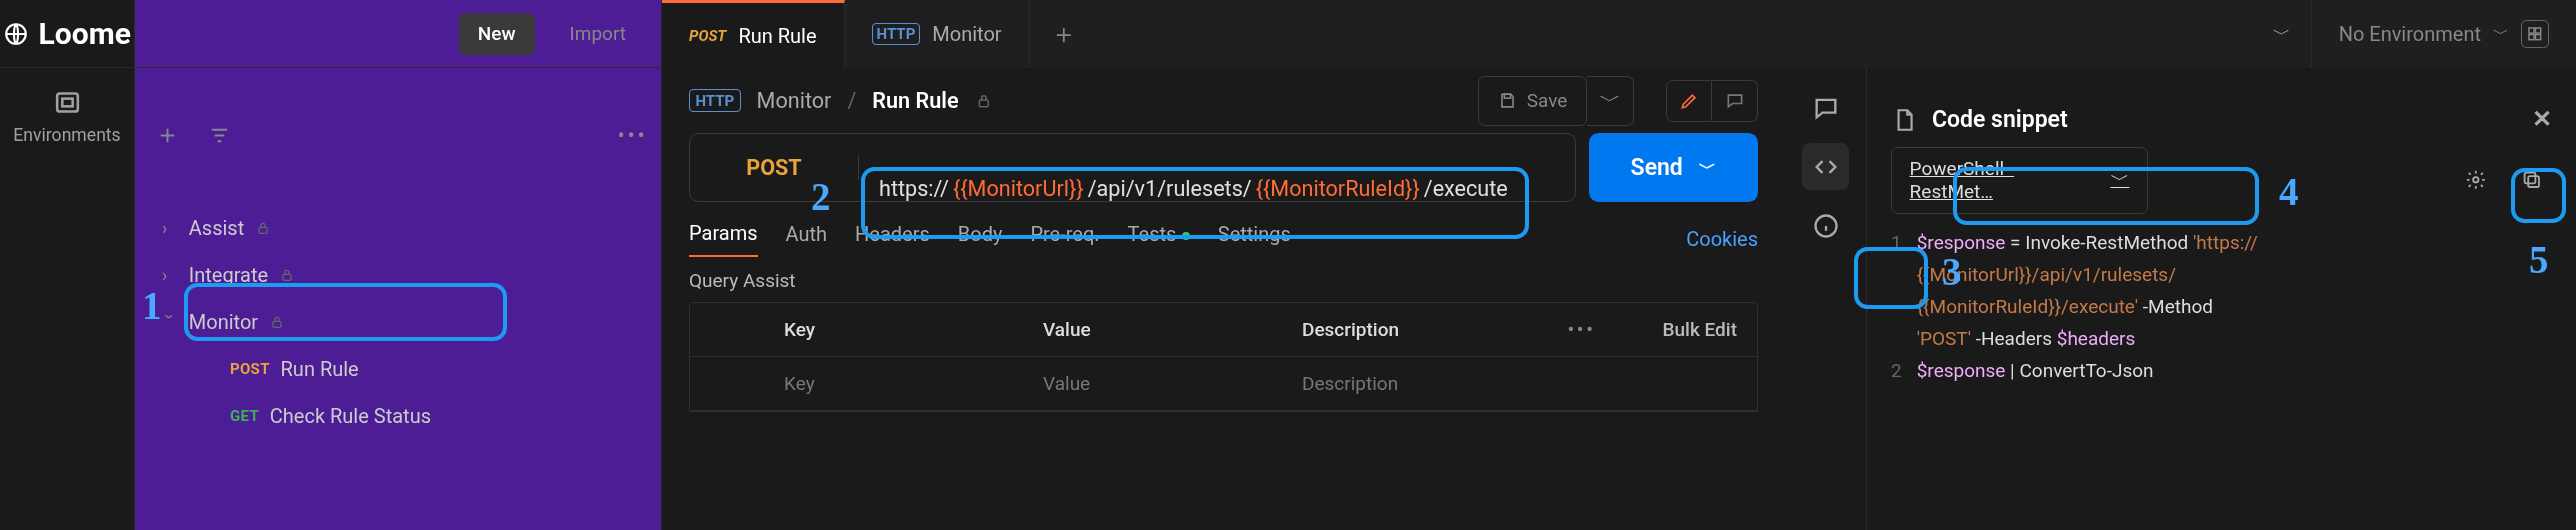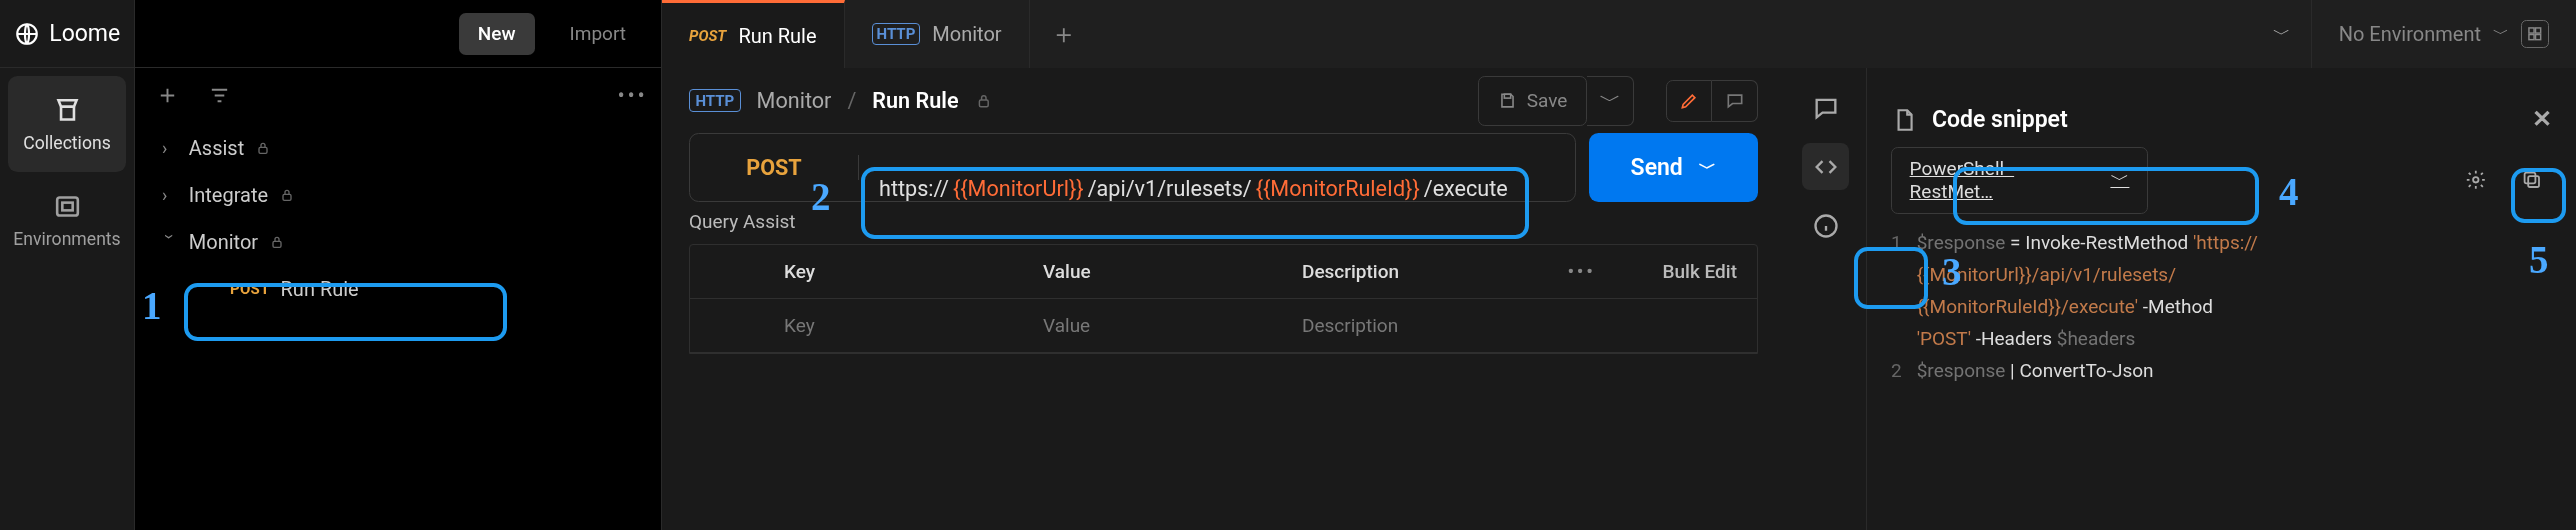--- a/index.html
+++ b/index.html
@@ -1,25 +1,25 @@
 <!DOCTYPE html>
 <html style="font-size:10.8px"><head>
 <meta charset="utf-8">
 <style>
   * { box-sizing: border-box; margin: 0; padding: 0; font-family: -apple-system, BlinkMacSystemFont, "Segoe UI", Roboto, sans-serif; }
   body { background: #1a1a1a; color: #e0e0e0; font-size: 8.8px; overflow: hidden; width: 2576px; height: 531px; transform-origin: top left; }
 
   
   .app { display: flex; height: 531px; }
   .rail { width: 135px; background: #1a1a1a; display: flex; flex-direction: column; border-right: 0.7px solid #2a2a2a; }
-  .sidebar { width: 527px; background: #000000; border-right: 0.7px solid #2a2a2a; display: flex; flex-direction: column; }
+  .sidebar { width: 527px; background: #4c1d95; border-right: 0.7px solid #2a2a2a; display: flex; flex-direction: column; gap: 40px; }
   .main { flex: 1; display: flex; flex-direction: column; background: #1a1a1a; }
 
   
-  .rail-top { height: 68px; display: flex; align-items: center; justify-content: center; font-size: 23px; font-weight: 400; color: #fff; gap: 9.5px; border-bottom: 0.7px solid #2a2a2a; }
+  .rail-top { height: 68px; display: flex; align-items: center; justify-content: center; font-size: 30px; font-weight: 700; color: #fff; gap: 9.5px; border-bottom: 0.7px solid #2a2a2a; }
   .rail-item { display: flex; flex-direction: column; align-items: center; gap: 6.8px; padding: 19px 0; color: #a0a0a0; cursor: pointer; font-size: 17.6px; }
   .rail-item.active { background: #2a2a2a; border-radius: 9.5px; margin: 8px 8px 0 8px; color: #e0e0e0; }
   .rail-item svg { width: 31px; height: 31px; }
 
   
   .sb-header { height: 68px; display: flex; align-items: center; justify-content: flex-end; gap: 16px; padding: 0 16px; border-bottom: 0.7px solid #2a2a2a; }
   .sb-btn { padding: 9.5px 19px; border-radius: 6.8px; font-size: 19px; }
   .sb-btn.new { background: #3a3a3a; color: #fff; font-weight: 500; }
   .sb-btn.import { background: transparent; color: #888; }
   .sb-toolbar { height: 54px; display: flex; align-items: center; padding: 0 13.5px; gap: 13.5px; }
@@ -99,21 +99,21 @@
   .snip-header .doc-icon { color: #aaa; }
   .snip-header .close { margin-left: auto; color: #aaa; font-size: 24px; cursor: pointer; }
   .snip-tools { display: flex; align-items: center; gap: 15px; padding: 13.5px 24px; }
   .lang-sel { flex: 0 0 auto; display: flex; align-items: center; gap: 9.5px; padding: 9.5px 17.6px; border: 0.7px solid #3a3a3a; border-radius: 6.8px; font-size: 19px; color: #ddd; width: 257px; justify-content: space-between; }
   .snip-tools .spacer { flex: 1; }
   .snip-tools .tool-btn { width: 41px; height: 41px; display: flex; align-items: center; justify-content: center; color: #aaa; border: 0.7px solid transparent; border-radius: 6.8px; }
   .code-block { padding: 0 24px; font-family: ui-monospace, Menlo, monospace; font-size: 19px; line-height: 32px; color: #ddd; display: flex; }
   .gutter { color: #666; text-align: right; padding-right: 15px; user-select: none; }
   .code { flex: 1; white-space: pre; }
   .str { color: #c27a4a; }
-  .varh{ color: #737373; }
+  .varh{ color: #f0abfc; }
 
   
   .callout { position: absolute; color: #4aa8ff; font-family: "Comic Sans MS", "Segoe Script", cursive; font-size: 39px; font-weight: 600; pointer-events: none; }
   .hl-rect { position: absolute; border: 4px solid #1d9bf0; border-radius: 13.5px; pointer-events: none; }
 
   
   .app { transform: scale(1); }
 
   svg { stroke: currentColor; fill: none; stroke-width: 2; }
 </style>
@@ -123,27 +123,20 @@
 <div class="app">
 
   <div class="rail">
     <div class="rail-top">
       <svg viewBox="0 0 24 24" width="26" height="26">
           <circle cx="12" cy="12" r="9"></circle>
           <path d="M3 12h18M12 3c2.5 3 2.5 15 0 18M12 3c-2.5 3-2.5 15 0 18"></path>
         </svg>
       <span>Loome</span>
     </div>
-    <div class="rail-item active">
-      <svg viewBox="0 0 24 24">
-          <path d="M5 4h14l-2 5H7z"></path>
-          <path d="M7 9v10h10V9"></path>
-        </svg>
-      <span>Collections</span>
-    </div>
     <div class="rail-item">
       <svg viewBox="0 0 24 24">
           <rect x="4" y="5" width="16" height="14" rx="2"></rect>
           <rect x="8" y="9" width="8" height="6"></rect>
         </svg>
       <span>Environments</span>
     </div>
   </div>
 
   <div class="sidebar">
@@ -186,20 +179,24 @@
         <span class="caret" style="transform:rotate(90deg); display:inline-block;">›</span>
         <span>Monitor</span>
         <svg viewBox="0 0 24 24" width="16" height="16" class="lock">
             <rect x="6" y="11" width="12" height="9" rx="2"></rect>
             <path d="M9 11V8a3 3 0 0 1 6 0v3"></path>
           </svg>
       </div>
       <div class="tree-row indent2" style="position:relative;">
         <span class="method-tag method-post">POST</span>
         <span>Run Rule</span>
+      </div>
+      <div class="tree-row indent2">
+        <span class="method-tag method-get">GET</span>
+        <span>Check Rule Status</span>
       </div>
     </div>
   </div>
 
   <div class="main">
 
     <div class="tabbar">
       <div class="tab active">
         <span class="tab-method method-post">POST</span>
         <span>Run Rule</span>
@@ -277,20 +274,31 @@
               <span class="url-var">{{MonitorRuleId}}</span>
               <span>/execute</span>
             </div>
           </div>
           <div class="send-btn">
             <span>Send</span>
             <span class="caret">﹀</span>
           </div>
         </div>
 
+        <div class="subtabs">
+          <span class="subtab active">Params</span>
+          <span class="subtab">Auth</span>
+          <span class="subtab">Headers</span>
+          <span class="subtab">Body</span>
+          <span class="subtab">Pre-req.</span>
+          <span class="subtab"><span>Tests</span><span class="green-dot"></span></span>
+          <span class="subtab">Settings</span>
+          <div class="spacer"></div>
+          <span class="cookies">Cookies</span>
+        </div>
 
         <div class="qparams-title">Query Assist</div>
         <div class="qtable">
           <div class="qrow header">
             <div></div>
             <div>Key</div>
             <div>Value</div>
             <div>Description</div>
             <div class="dots">•••</div>
             <div class="bulk-edit">Bulk Edit</div>

